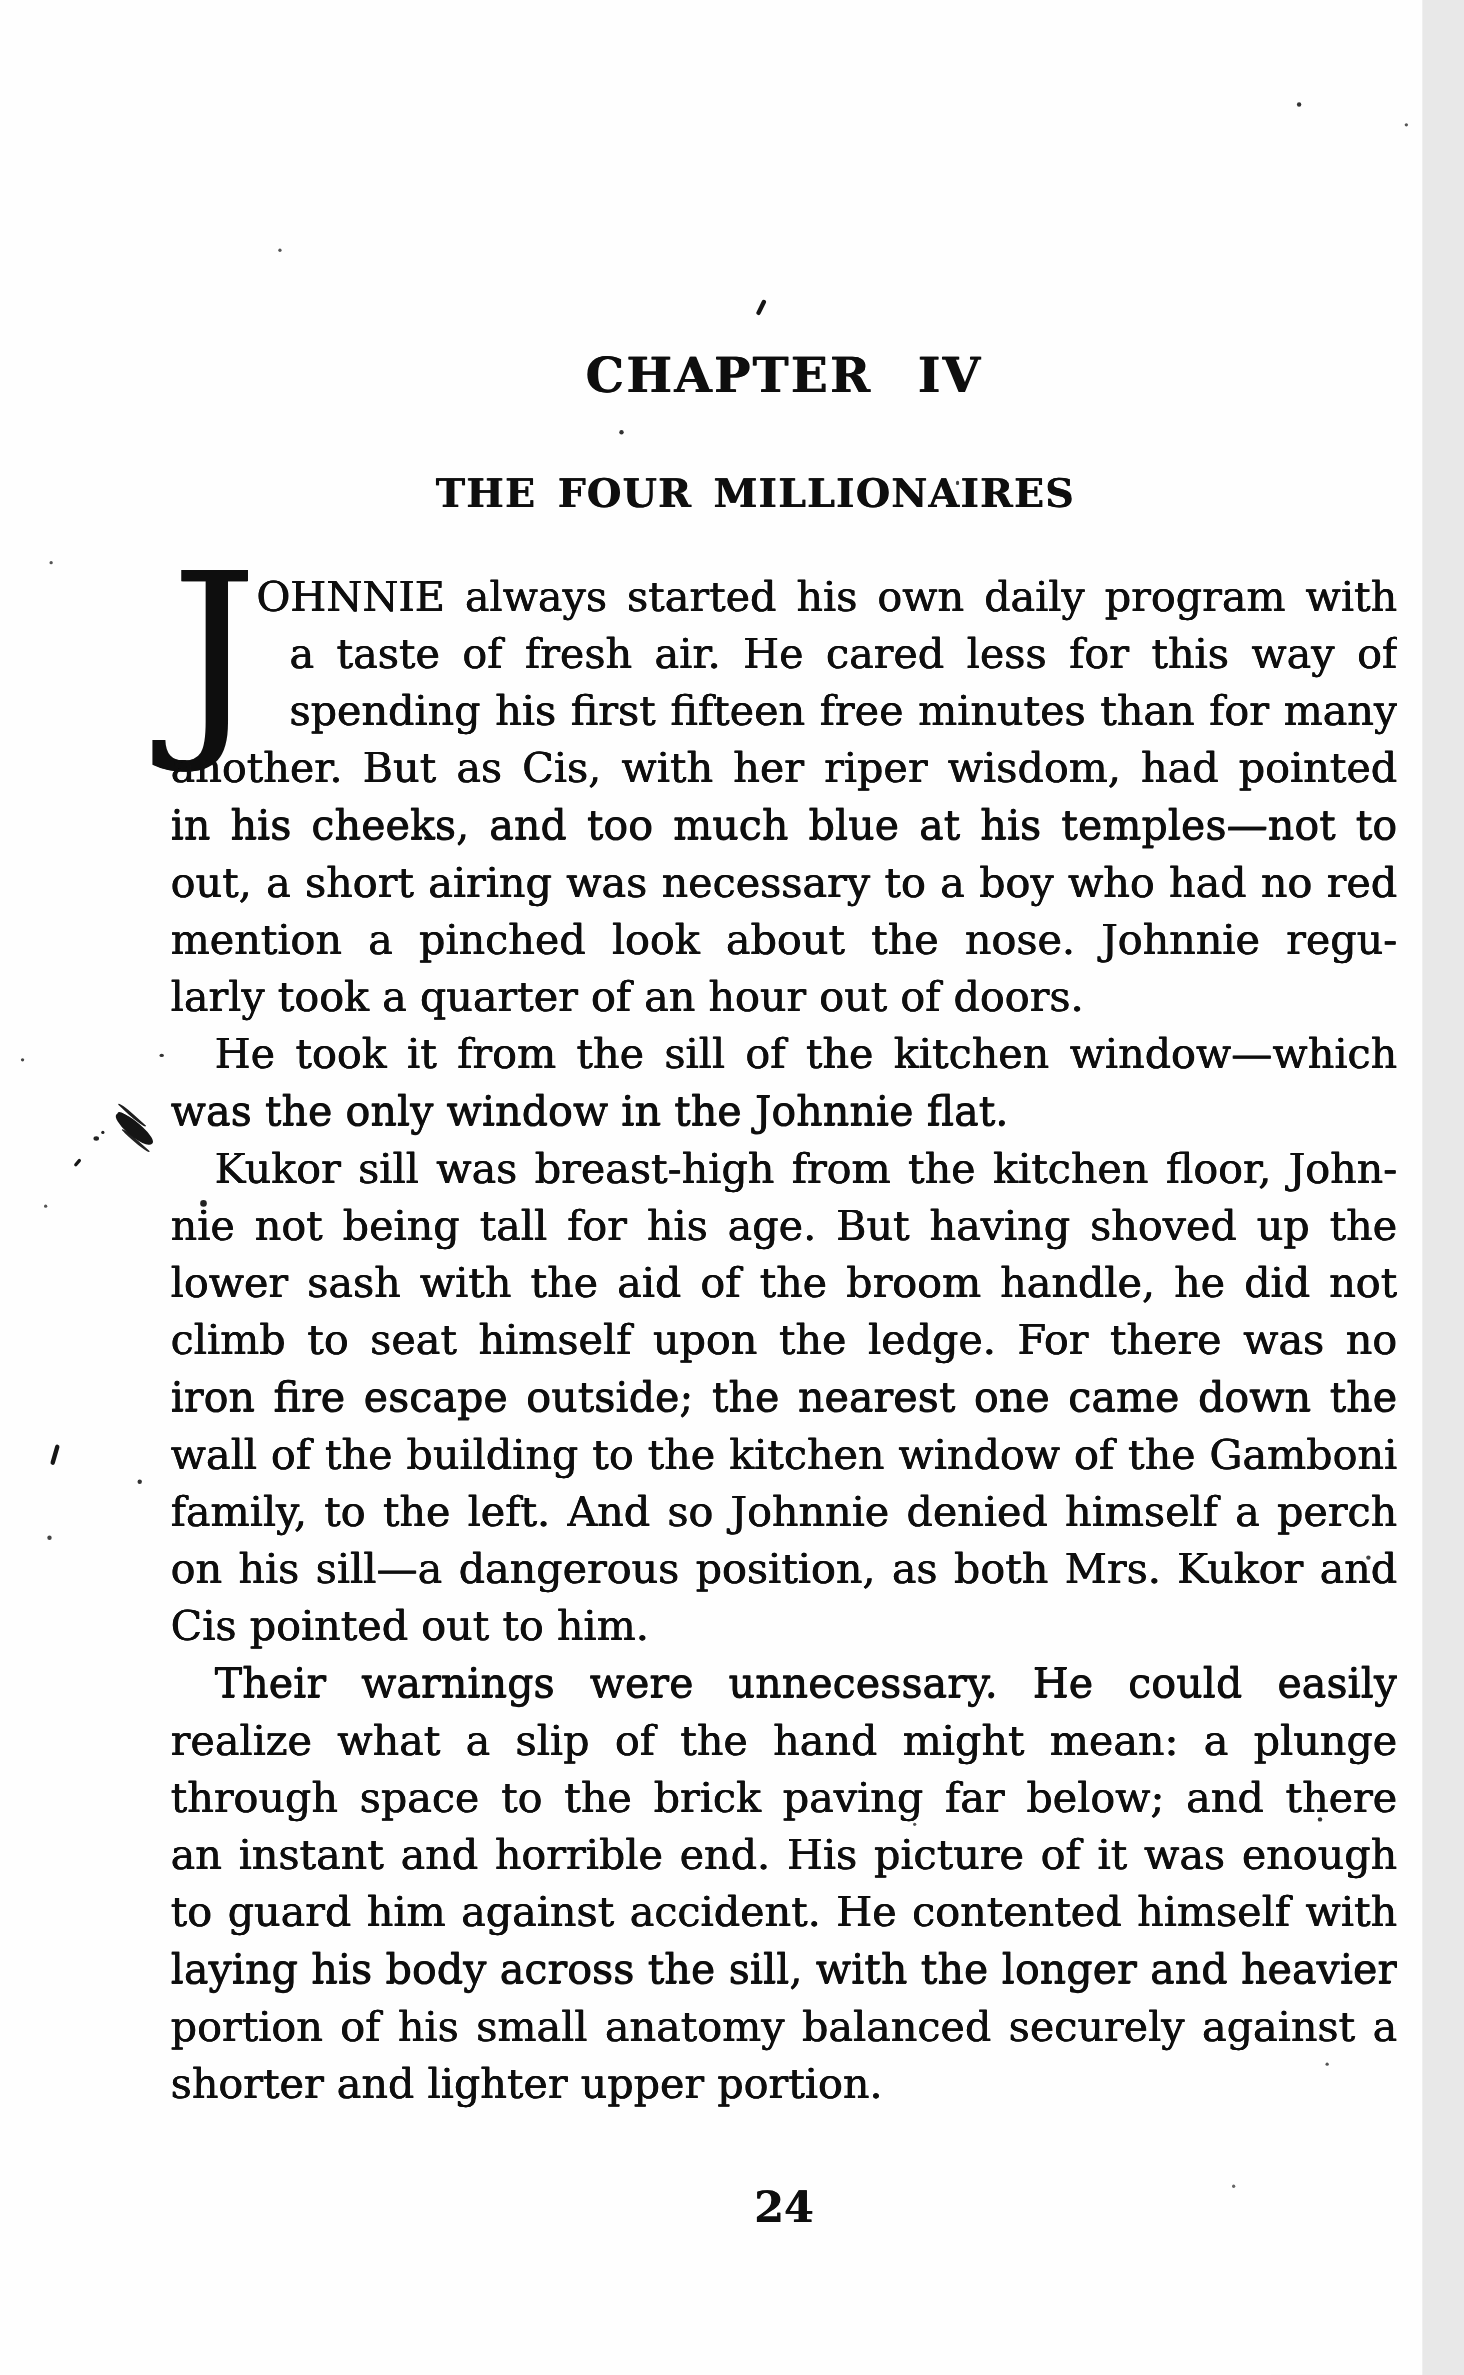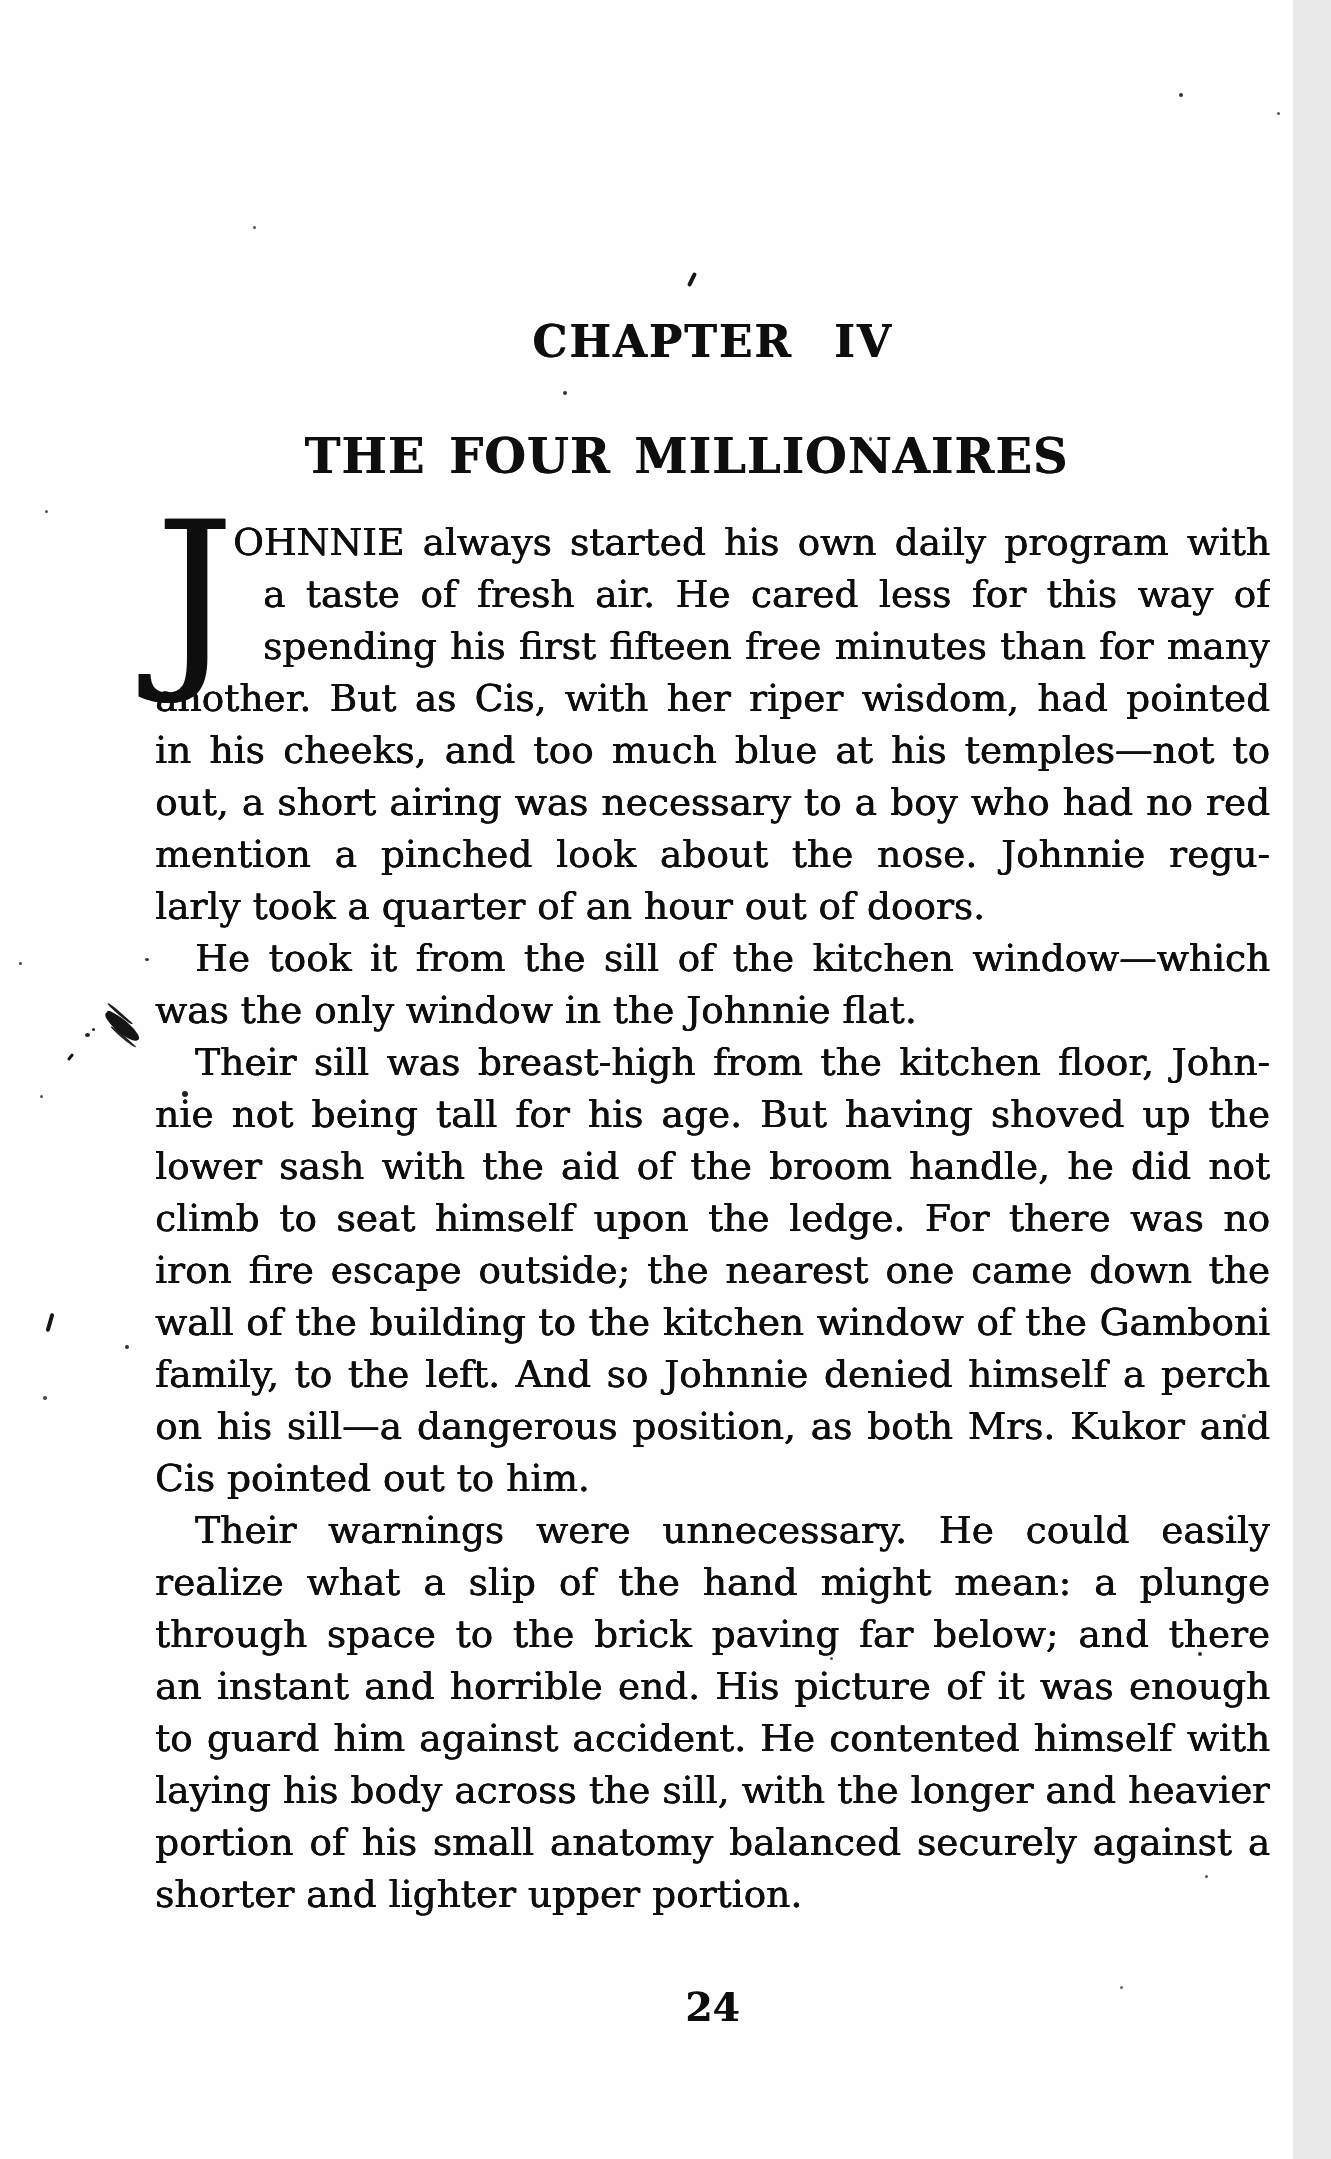--- a/index.html
+++ b/index.html
@@ -15,21 +15,21 @@
     position:absolute;top:316px;left:155px;width:1115px;
     text-align:center;
     font-size:44px;font-weight:bold;
     letter-spacing:2px;word-spacing:24px;
     text-shadow:0.6px 0 0 #111;
     white-space:nowrap;
   }
   .subtitle{
     position:absolute;top:428px;left:155px;width:1115px;
     text-align:center;
-    font-size:48px;font-weight:bold;
+    font-size:36px;font-weight:bold;
     letter-spacing:1px;word-spacing:6px;
     transform:translateX(-26px);
     text-shadow:0.5px 0 0 #111;
     white-space:nowrap;
   }
   .bodytext{
     position:absolute;top:516px;left:155px;width:1115px;
     font-size:37.5px;line-height:52px;
     text-shadow:0.55px 0 0 #141414, 0 0.3px 0 #141414;
   }
@@ -86,21 +86,21 @@
     <div class="ln full">OHNNIE always started his own daily program with</div>
     <div class="ln full pl">a taste of fresh air. He cared less for this way of</div>
     <div class="ln full pl">spending his first fifteen free minutes than for many</div>
     <div class="ln full">another. But as Cis, with her riper wisdom, had pointed</div>
     <div class="ln full">in his cheeks, and too much blue at his temples—not to</div>
     <div class="ln full">out, a short airing was necessary to a boy who had no red</div>
     <div class="ln full">mention a pinched look about the nose. Johnnie regu-</div>
     <div class="ln end">larly took a quarter of an hour out of doors.</div>
     <div class="ln full start">He took it from the sill of the kitchen window—which</div>
     <div class="ln end">was the only window in the Johnnie flat.</div>
-    <div class="ln full start">Their sill was breast-high from the kitchen floor, John-</div>
+    <div class="ln full start">Kukor sill was breast-high from the kitchen floor, John-</div>
     <div class="ln full">nie not being tall for his age. But having shoved up the</div>
     <div class="ln full">lower sash with the aid of the broom handle, he did not</div>
     <div class="ln full">climb to seat himself upon the ledge. For there was no</div>
     <div class="ln full">iron fire escape outside; the nearest one came down the</div>
     <div class="ln full">wall of the building to the kitchen window of the Gamboni</div>
     <div class="ln full">family, to the left. And so Johnnie denied himself a perch</div>
     <div class="ln full">on his sill—a dangerous position, as both Mrs. Kukor and</div>
     <div class="ln end">Cis pointed out to him.</div>
     <div class="ln full start">Their warnings were unnecessary. He could easily</div>
     <div class="ln full">realize what a slip of the hand might mean: a plunge</div>

